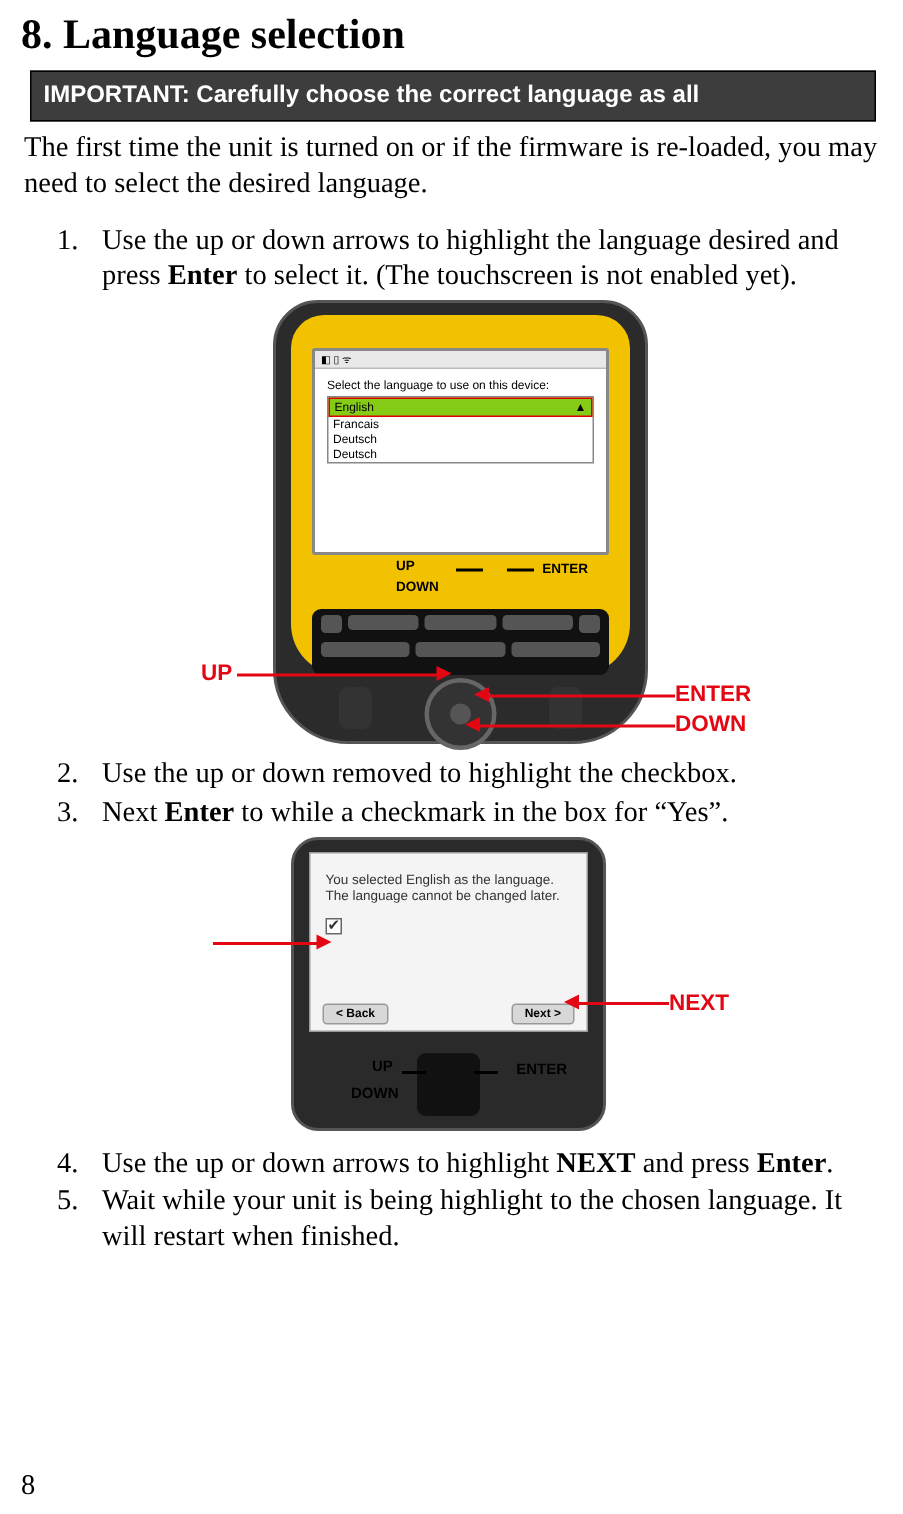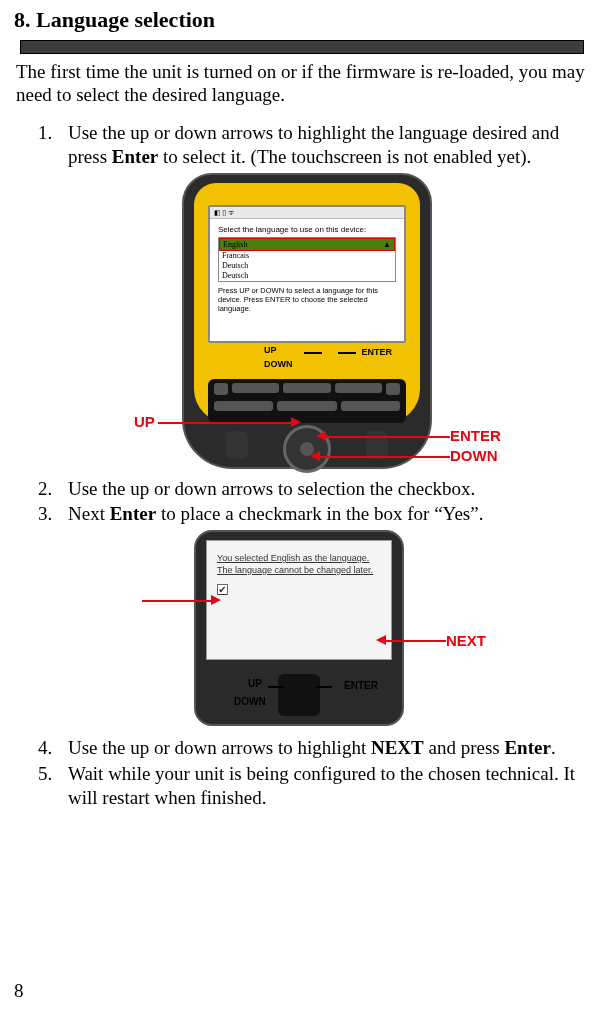--- a/index.html
+++ b/index.html
@@ -5,21 +5,21 @@
   * { box-sizing: border-box; margin: 0; padding: 0; }
   body {
     font-family: "Times New Roman", Times, serif;
     font-size: 19px;
     color: #000;
     background: #fff;
     width: 602px;
     padding: 6px 14px 0 14px;
     line-height: 1.25;
   }
-  .section-title { font-size: 22px; font-weight: bold; margin-bottom: 6px; }
+  .section-title { font-size: 28px; font-weight: bold; margin-bottom: 6px; }
   .important-box {
     background: #3d3d3d;
     color: #fff;
     font-family: Arial, Helvetica, sans-serif;
     font-size: 16px;
     font-weight: bold;
     padding: 6px 8px 6px 8px;
     border: 1px solid #000;
     margin: 0 4px 6px 6px;
     line-height: 1.25;
@@ -64,22 +64,22 @@
     position:absolute; left:10px; top:8px; right:10px; height:240px;
     background:#f2c200; border-radius: 22px 22px 34px 34px;
   }
   .device1 .screen {
     position:absolute; left:14px; top:22px; right:14px; height:138px;
     background:#fff; border:2px solid #888; border-radius:2px;
   }
   .device1 .statusbar { height:12px; background:#e8e8e8; border-bottom:1px solid #bbb; font-size:7px; padding-left:4px; line-height:12px; }
   .device1 .scr-content { font-family: Arial, sans-serif; font-size:8px; color:#000; padding:6px 8px 0 8px; }
   .device1 .langbox { border:1px solid #888; margin:2px 0 4px 0; }
-  .device1 .langbox .sel { background:#4d7c0f; border:1.5px solid #d00; padding:0 3px; font-size:8px; line-height:11px; display:flex; justify-content:space-between;font-family:Liberation Serif, serif; }
-  .device1 .langbox .opt { padding:0 3px; font-size:8px; line-height:10px;font-family:Liberation Serif, serif; }
+  .device1 .langbox .sel { background:#84cc16; border:1.5px solid #d00; padding:0 3px; font-size:8px; line-height:11px; display:flex; justify-content:space-between; }
+  .device1 .langbox .opt { padding:0 3px; font-size:8px; line-height:10px; }
   .device1 .softbar {
     position:absolute; left:14px; top:162px; right:14px; height:30px;
     font-family: Arial, sans-serif; font-size:9px; font-weight:bold;
   }
   .device1 .keypad {
     position:absolute; left:14px; top:196px; right:14px; height:44px;
     background:#111; border-radius:6px;
   }
   .device1 .keypad .krow { display:flex; justify-content:space-between; padding:4px 6px 0 6px; gap:4px;}
   .device1 .keypad .kbtn { flex:1; height:10px; background:#555; border-radius:3px; }
@@ -95,21 +95,21 @@
   .device1 .sidebtn { position:absolute; width:22px; height:28px; background:#333; border-radius:6px; top:256px; }
   
   .device2 {
     position:absolute; left:100px; top:0; width:210px; height:196px;
     background:#2a2a2a; border-radius:18px; border:2px solid #555;
   }
   .device2 .screen2 {
     position:absolute; left:10px; top:8px; right:10px; height:120px;
     background:#f4f4f4; border:1px solid #999;
   }
-  .device2 .scr2-content { font-family: Arial, sans-serif; font-size:9px; color:#333; padding:12px 10px 0 10px; line-height:1.3;text-decoration:underline; }
+  .device2 .scr2-content { font-family: Arial, sans-serif; font-size:9px; color:#333; padding:12px 10px 0 10px; line-height:1.3; }
   .device2 .chkrow { display:flex; align-items:flex-start; gap:6px; margin-top:8px; }
   .device2 .chk { width:11px; height:11px; border:1px solid #666; background:#fff; font-size:10px; line-height:9px; text-align:center; flex:0 0 11px;}
   .device2 .navrow { position:absolute; left:0; right:0; bottom:4px; display:flex; justify-content:space-between; padding:0 8px; }
   .device2 .navbtn { background:#d8d8d8; border:1px solid #999; border-radius:3px; font-size:8px; font-weight:bold; padding:1px 8px; font-family:Arial,sans-serif;}
   .device2 .softbar2 {
     position:absolute; left:10px; right:10px; top:134px; height:46px;
     font-family: Arial, sans-serif; font-size:10px; font-weight:bold; color:#000;
   }
   .device2 .kblock {
     position:absolute; left:50%; top:142px; width:42px; height:42px; margin-left:-21px;
@@ -119,20 +119,21 @@
 </style>
 </head>
 <body>
 
 <div class="section-title">
   <span>8.</span>
   <span>Language selection</span>
 </div>
 
 <div class="important-box">
+  <span>IMPORTANT: Carefully choose the correct language as all</span>
 </div>
 
 <p class="intro">The first time the unit is turned on or if the firmware is re-loaded, you may need to select the desired language.</p>
 
 <ol class="steps">
   <li>
     <span class="num">1.</span>
     <span class="txt">
       <span>Use the up or down arrows to highlight the language desired and press </span><span class="bold">Enter</span><span> to select it. (The touchscreen is not enabled yet).</span>
     </span>
@@ -148,21 +149,20 @@
           <div>Select the language to use on this device:</div>
           <div class="langbox">
             <div class="sel">
                 <span>English</span>
                 <span>▲</span>
               </div>
             <div class="opt">Francais</div>
             <div class="opt">Deutsch</div>
             <div class="opt">Deutsch</div>
           </div>
-          <div style="font-size:7.5px; line-height:1.2;">Press UP or DOWN to select a language for this device. Press ENTER to choose the selected language.</div>
         </div>
       </div>
       <div class="softbar">
         <div style="position:absolute; left:56px; top:0;">UP</div>
         <div style="position:absolute; left:56px; top:14px;">DOWN</div>
         <div style="position:absolute; left:96px; top:7px; width:18px; height:2px; background:#000;"></div>
         <div style="position:absolute; right:50px; top:7px; width:18px; height:2px; background:#000;"></div>
         <div style="position:absolute; right:14px; top:2px;">ENTER</div>
       </div>
       <div class="keypad">
@@ -194,39 +194,43 @@
   <div class="arrowhead-l" style="left:244px; top:258px;"></div>
 
   <div class="redlabel" style="left:378px; top:274px;">DOWN</div>
   <div class="redline" style="left:248px; top:283px; width:130px;"></div>
   <div class="arrowhead-l" style="left:238px; top:278px;"></div>
 </div>
 
 <ol class="steps">
   <li>
     <span class="num">2.</span>
-    <span class="txt">Use the up or down arrows to selection the checkbox.</span>
+    <span class="txt">Use the up or down removed to highlight the checkbox.</span>
   </li>
   <li>
     <span class="num">3.</span>
     <span class="txt">
-      <span>Next </span><span class="bold">Enter</span><span> to place a checkmark in the box for “Yes”.</span>
+      <span>Next </span><span class="bold">Enter</span><span> to while a checkmark in the box for “Yes”.</span>
     </span>
   </li>
 </ol>
 
 <div class="figure-wrap fig2">
   <div class="device2">
     <div class="screen2">
       <div class="scr2-content">
         <div>You selected English as the language.</div>
         <div>The language cannot be changed later.</div>
         <div class="chkrow">
           <div class="chk">✔</div>
         </div>
+      </div>
+      <div class="navrow">
+        <div class="navbtn">&lt;   Back</div>
+        <div class="navbtn">Next   &gt;</div>
       </div>
     </div>
     <div class="kblock"></div>
     <div class="softbar2">
       <div style="position:absolute; left:42px; top:12px;">UP</div>
       <div style="position:absolute; left:28px; top:30px;">DOWN</div>
       <div style="position:absolute; left:62px; top:20px; width:16px; height:2px; background:#000;"></div>
       <div style="position:absolute; right:60px; top:20px; width:16px; height:2px; background:#000;"></div>
       <div style="position:absolute; right:14px; top:14px;">ENTER</div>
     </div>
@@ -242,17 +246,17 @@
 
 <ol class="steps">
   <li>
     <span class="num">4.</span>
     <span class="txt">
       <span>Use the up or down arrows to highlight </span><span class="bold">NEXT</span><span> and press </span><span class="bold">Enter</span><span>.</span>
     </span>
   </li>
   <li>
     <span class="num">5.</span>
-    <span class="txt">Wait while your unit is being configured to the chosen technical. It will restart when finished.</span>
+    <span class="txt">Wait while your unit is being highlight to the chosen language. It will restart when finished.</span>
   </li>
 </ol>
 
 <div class="page-num">8</div>
 
 </body></html>

